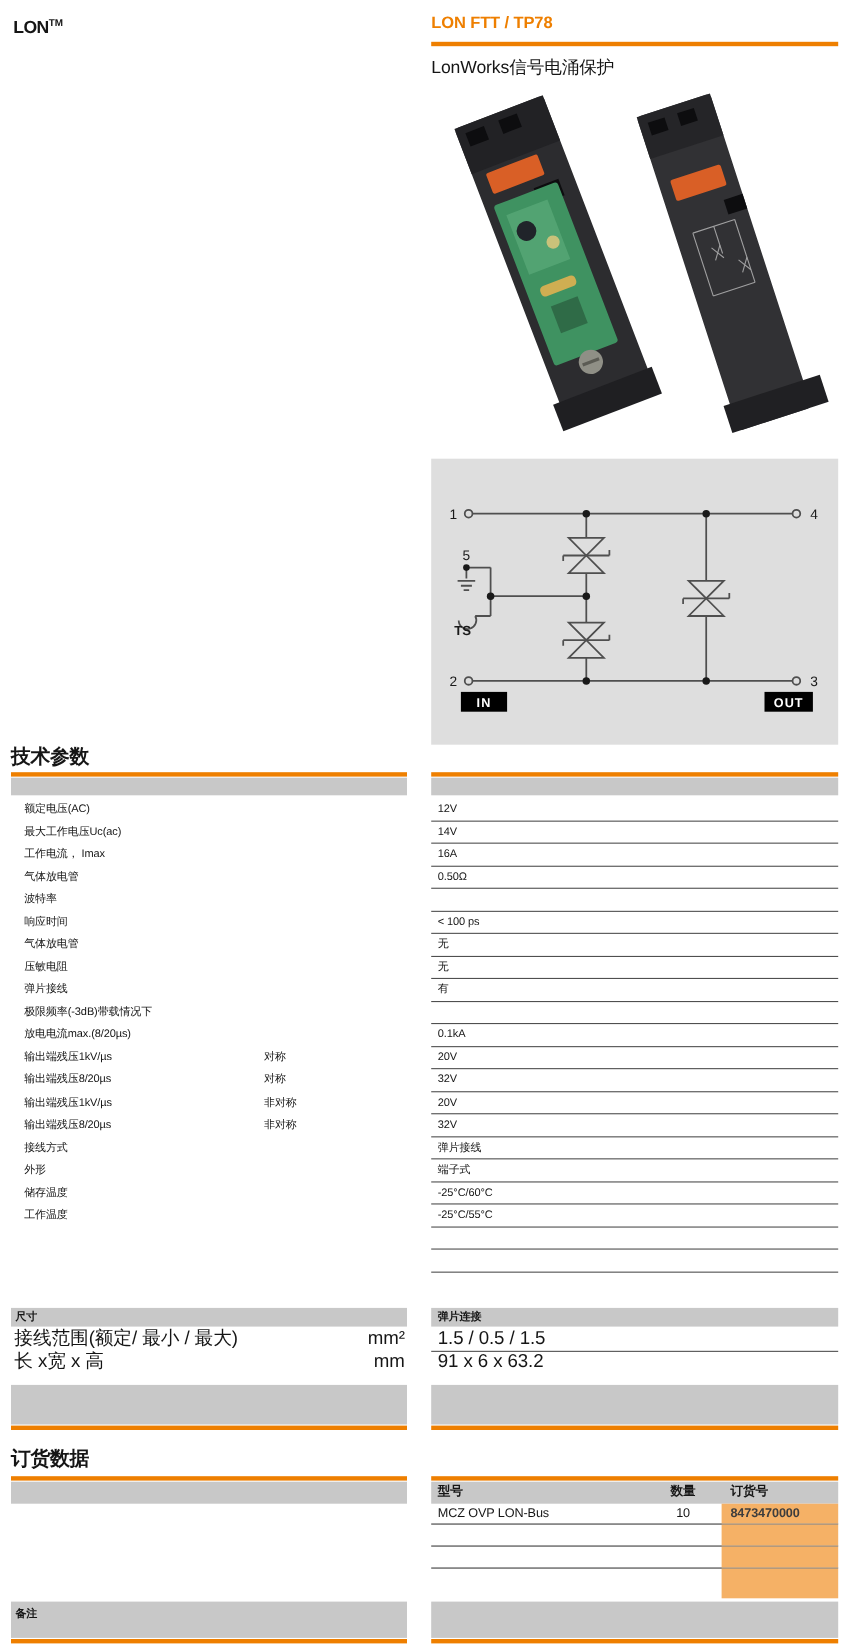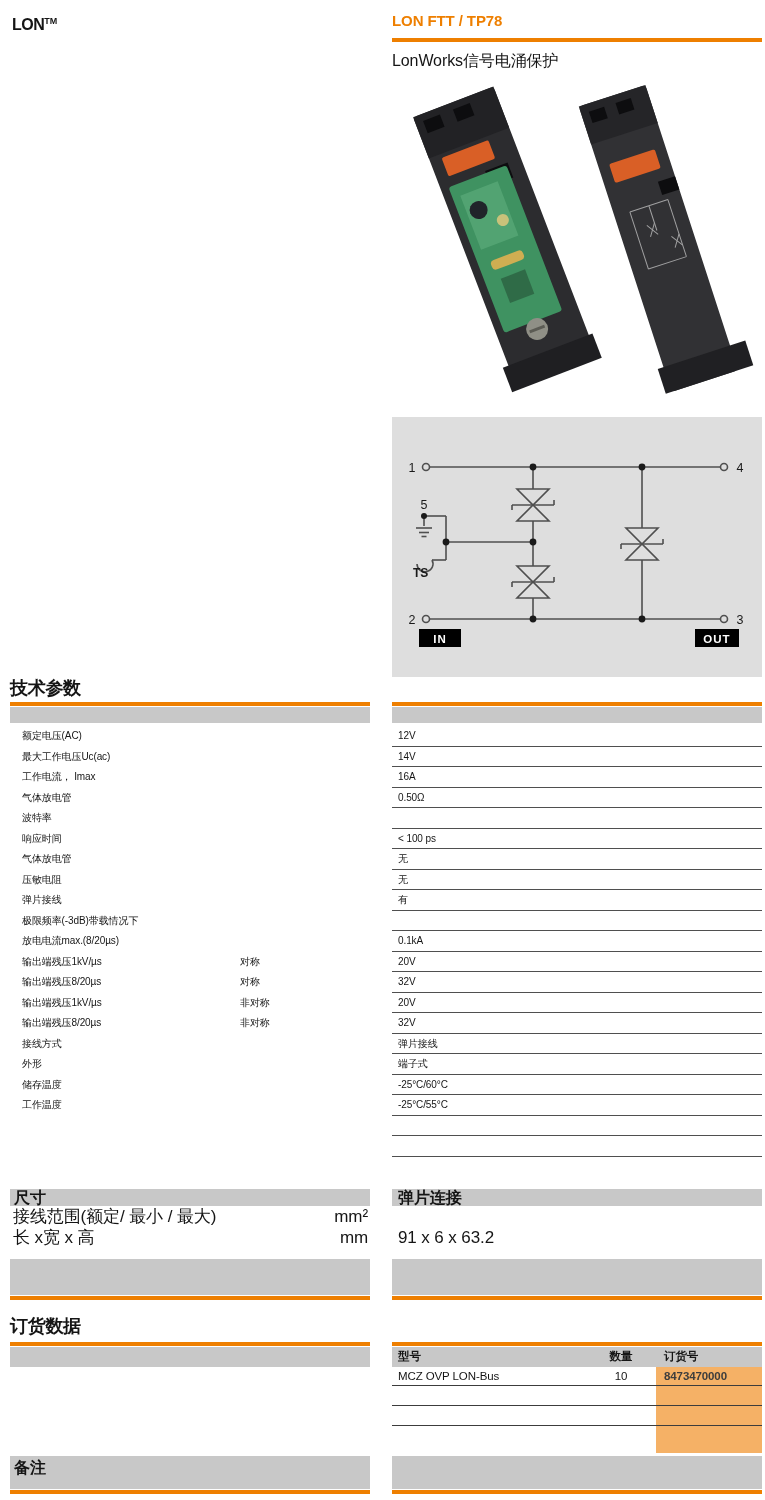--- a/index.html
+++ b/index.html
@@ -16,21 +16,21 @@
   .title{left:392px;top:12px;width:370px;font-size:15px;font-weight:bold;color:var(--orange);}
   .title-rule{left:392px;top:38px;width:370px;height:4px;background:var(--orange);}
   .subtitle{left:392px;top:51px;width:370px;font-size:16px;}
   .photo{left:392px;top:72px;width:370px;height:340px;background:#fff;}
   .schematic{left:392px;top:417px;width:370px;height:260px;background:var(--diagram-bg);}
   .sec-heading{font-size:18px;font-weight:bold;letter-spacing:-0.3px;font-family:Liberation Serif, serif;}
   .rule-l{left:10px;width:360px;height:3.5px;background:var(--orange);}
   .rule-r{left:392px;width:370px;height:3.5px;background:var(--orange);}
   .bar-l{left:10px;width:360px;background:var(--bar-gray);}
   .bar-r{left:392px;width:370px;background:var(--bar-gray);}
-  .bar-label{font-size:16px;font-weight:bold;line-height:17px;padding-left:4px;}
+  .bar-label{font-size:10px;font-weight:bold;line-height:17px;padding-left:4px;}
   
   .tech-rows{left:10px;top:726px;width:752px;}
   .t-row{display:flex;height:20.5px;font-size:10px;}
   .t-row .cell{line-height:19px;white-space:nowrap;overflow:hidden;}
   .t-label{width:230px;padding-left:12px;}
   .t-sub{flex:1;}
   .t-left{width:382px;display:flex;flex:none;}
   .t-val{width:370px;flex:none;padding-left:6px;border-bottom:1px solid var(--line);}
   
   .dim-rows{left:10px;top:1208px;width:752px;}
@@ -348,20 +348,21 @@
     </div>
 
   <div class="abs bar-l bar-label" style="top:1189px;height:17px;">尺寸</div>
   <div class="abs bar-r bar-label" style="top:1189px;height:17px;padding-left:6px;">弹片连接</div>
 
   <div class="abs dim-rows">
 
       <div class="dim-row">
         <div class="cell d-label">接线范围(额定/ 最小 / 最大)</div>
         <div class="cell d-unit">mm²</div>
+        <div class="cell d-val">1.5 / 0.5 / 1.5</div>
       </div>
 
       <div class="dim-row">
         <div class="cell d-label">长 x宽 x 高</div>
         <div class="cell d-unit">mm</div>
         <div class="cell d-val">91 x 6 x 63.2</div>
       </div>
     </div>
 
   <div class="abs bar-l" style="top:1259px;height:36px;"></div>

